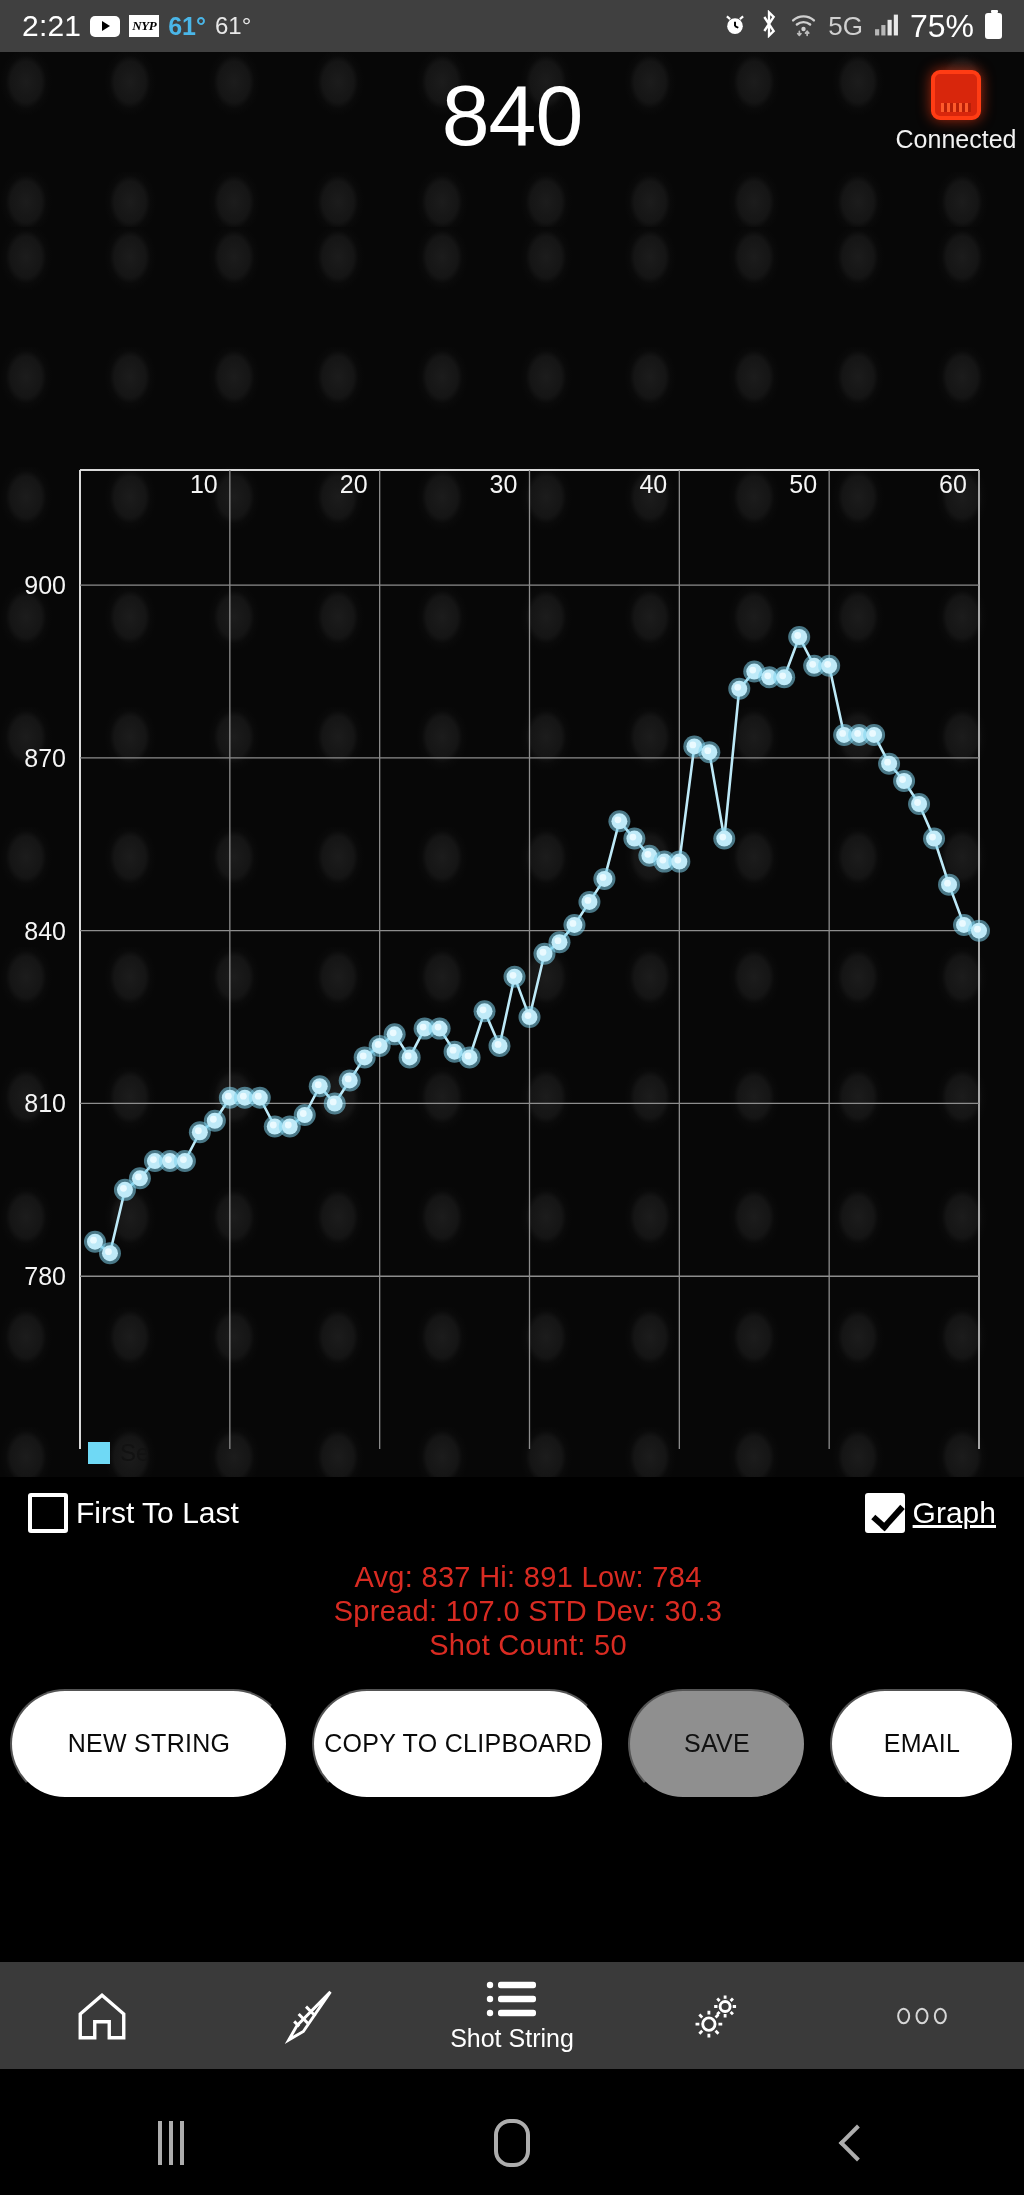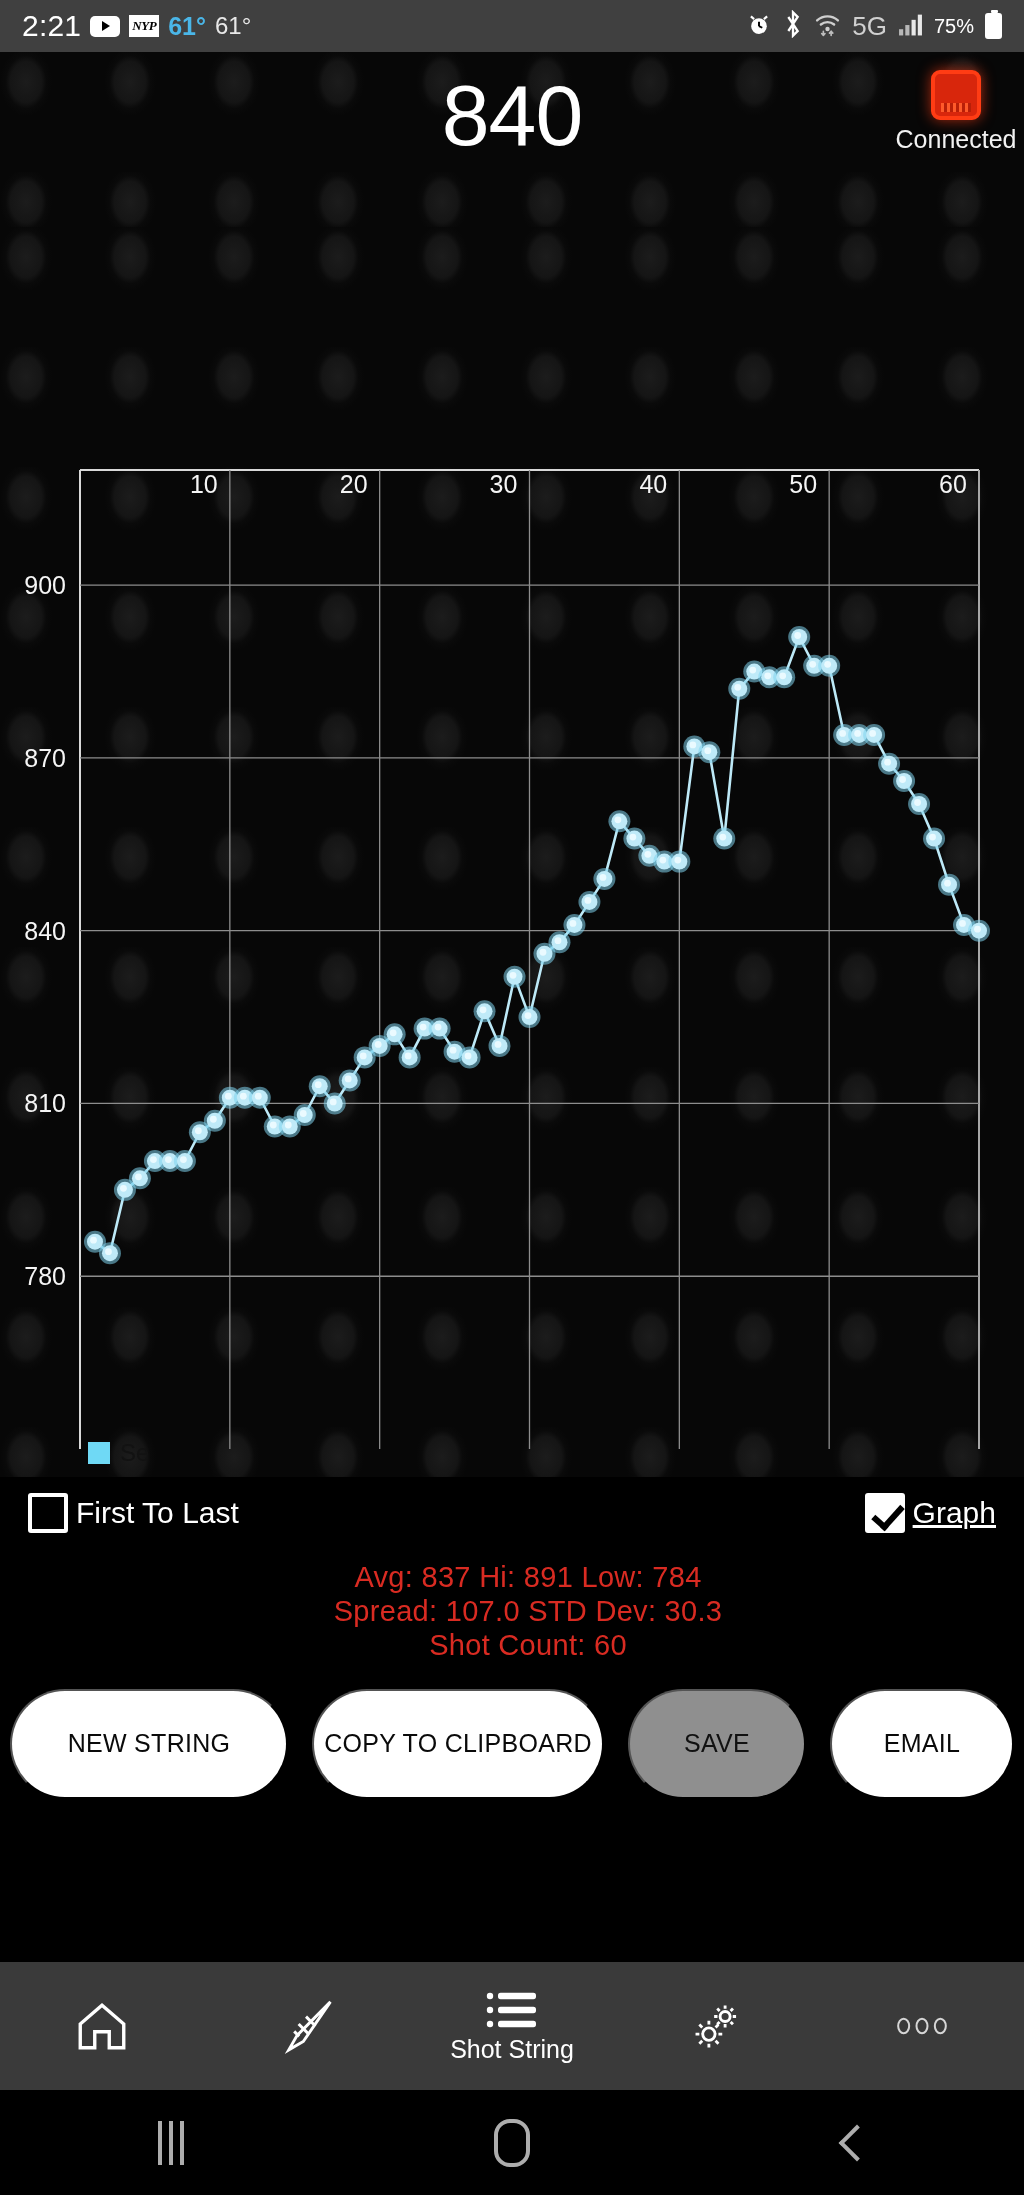--- a/index.html
+++ b/index.html
@@ -40,21 +40,21 @@
     width:0;height:0;border-left:8px solid #000;
     border-top:5px solid transparent;border-bottom:5px solid transparent;
     margin-left:2px;
   }
   .nyp-icon{
     width:30px;height:22px;background:#fff;color:#000;
     font-family:Liberation Serif, serif;
     font-weight:bold; font-size:13px; font-style:italic;
     display:flex;align-items:center;justify-content:center; letter-spacing:-.5px;
   }
-  .sb-pct{ font-size:20px; color:#fff; }
+  .sb-pct{ font-size:32px; color:#fff; }
   .batt{
     width:17px;height:26px;border:2px solid #fff;border-radius:3px;
     position:relative;background:#fff;
   }
   .batt:before{
     content:""; position:absolute; top:-5px; left:4px;
     width:7px;height:3px;background:#fff;border-radius:1px;
   }
 
   
@@ -131,21 +131,21 @@
     display:flex; align-items:center; justify-content:center;
     font-size:25px; letter-spacing:.3px; font-weight:400;
   }
   .pill.b1{ width:278px; }
   .pill.b2{ width:292px; }
   .pill.b3{ width:178px; background:#8f8f8f; color:#111; }
   .pill.b4{ width:184px; }
 
   
   #tabbar{
-    position:absolute; left:0; top:1962px; width:1024px; height:128px;
+    position:absolute; left:0; top:1962px; width:1024px; height:107px;
     background:#3a3a3a; display:flex; align-items:center;
   }
   .tab{
     flex:1; height:100%; display:flex; flex-direction:column;
     align-items:center; justify-content:center; gap:4px;
   }
   .tab svg{ display:block; }
   .tab-label{ font-size:25px; color:#fff; }
 
   
@@ -451,21 +451,21 @@
   </label>
   <label class="cbox-wrap" id="graph-check">
     <span class="cbox checked"></span>
     <span class="cbox-label">Graph</span>
   </label>
 </div>
 
 <div id="stats">
   <div>Avg:  837   Hi:  891   Low:  784</div>
   <div>Spread:  107.0   STD Dev:  30.3</div>
-  <div>Shot Count:  60</div>
+  <div>Shot Count:  50</div>
 </div>
 
 <div id="buttons">
   <button class="pill b1">NEW STRING</button>
   <button class="pill b2">COPY TO CLIPBOARD</button>
   <button class="pill b3">SAVE</button>
   <button class="pill b4">EMAIL</button>
 </div>
 
 <div id="tabbar">

